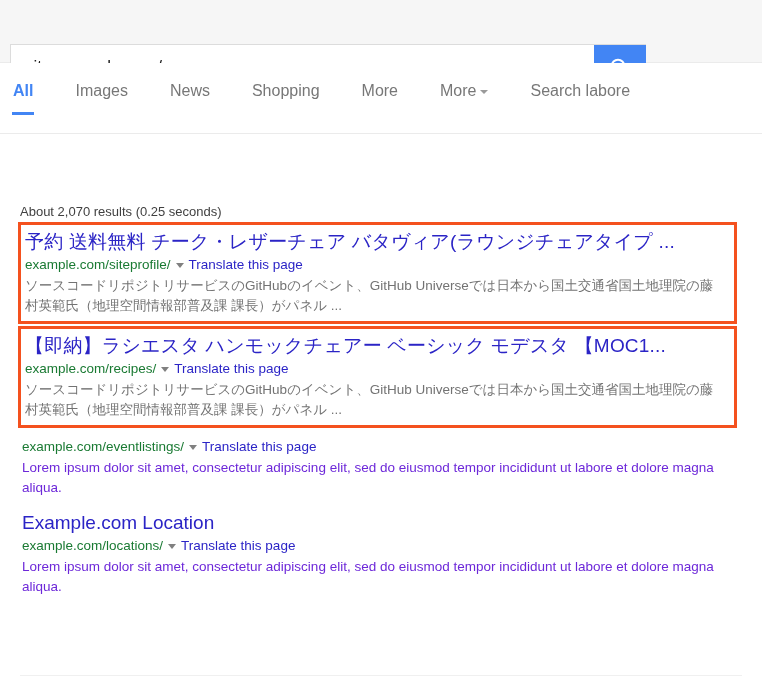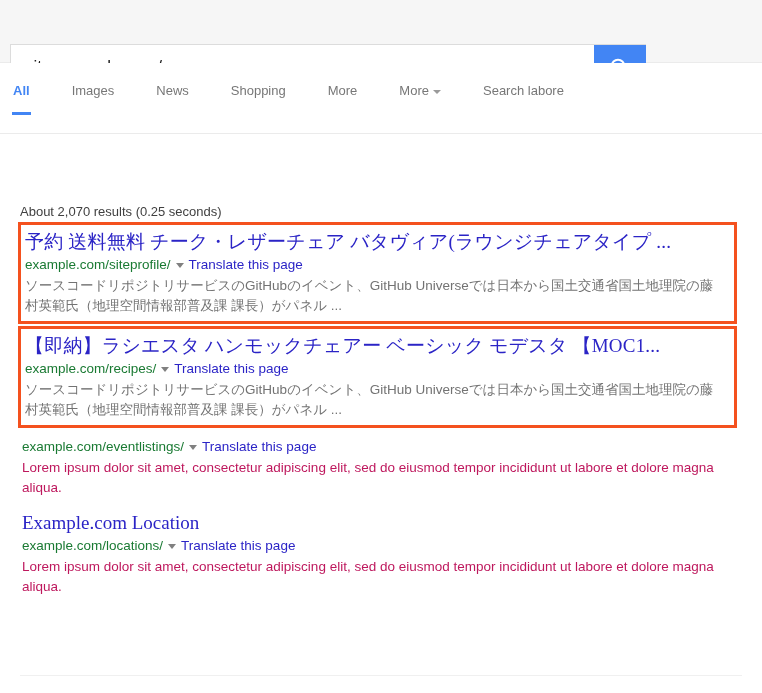--- a/index.html
+++ b/index.html
@@ -79,21 +79,21 @@
     border-bottom: 1px solid #ebebeb;
   }
   .nav-tabs {
     position: absolute;
     left: 13px;
     top: 20px;
     display: flex;
     align-items: flex-start;
   }
   .nav-tab {
-    font-size: 13px;
+    font-size: 16px;
     color: #777777;
     line-height: 16px;
     padding: 0 0 16px 0;
     margin-right: 42px;
     cursor: pointer;
     white-space: nowrap;
     position: relative;
     text-decoration: none;
     text-align: center;
   }
@@ -163,21 +163,20 @@
     font-size: 19px;
     line-height: 25px;
     color: #2b24c6;
     text-decoration: none;
     display: block;
     white-space: nowrap;
     overflow: hidden;
     text-overflow: clip;
     cursor: pointer;
     font-weight: normal;
-    font-family: Liberation Serif, serif;
   }
   .result.jp .result-title {
     font-size: 19px;
     letter-spacing: 0.2px;
   }
   .result-url-line {
     font-size: 13.5px;
     line-height: 19px;
     margin-top: 1px;
     white-space: nowrap;
@@ -199,21 +198,21 @@
     cursor: pointer;
   }
   .translate-link {
     color: #2b24c6;
     text-decoration: none;
     cursor: pointer;
   }
   .result-snippet {
     font-size: 13.5px;
     line-height: 20px;
-    color: #be185d;
+    color: #6d28d9;
     margin-top: 2px;
     max-width: 700px;
   }
   .result.jp .result-snippet {
     color: #737373;
     max-width: 700px;
   }
 
   .bottom-divider {
     position: absolute;

